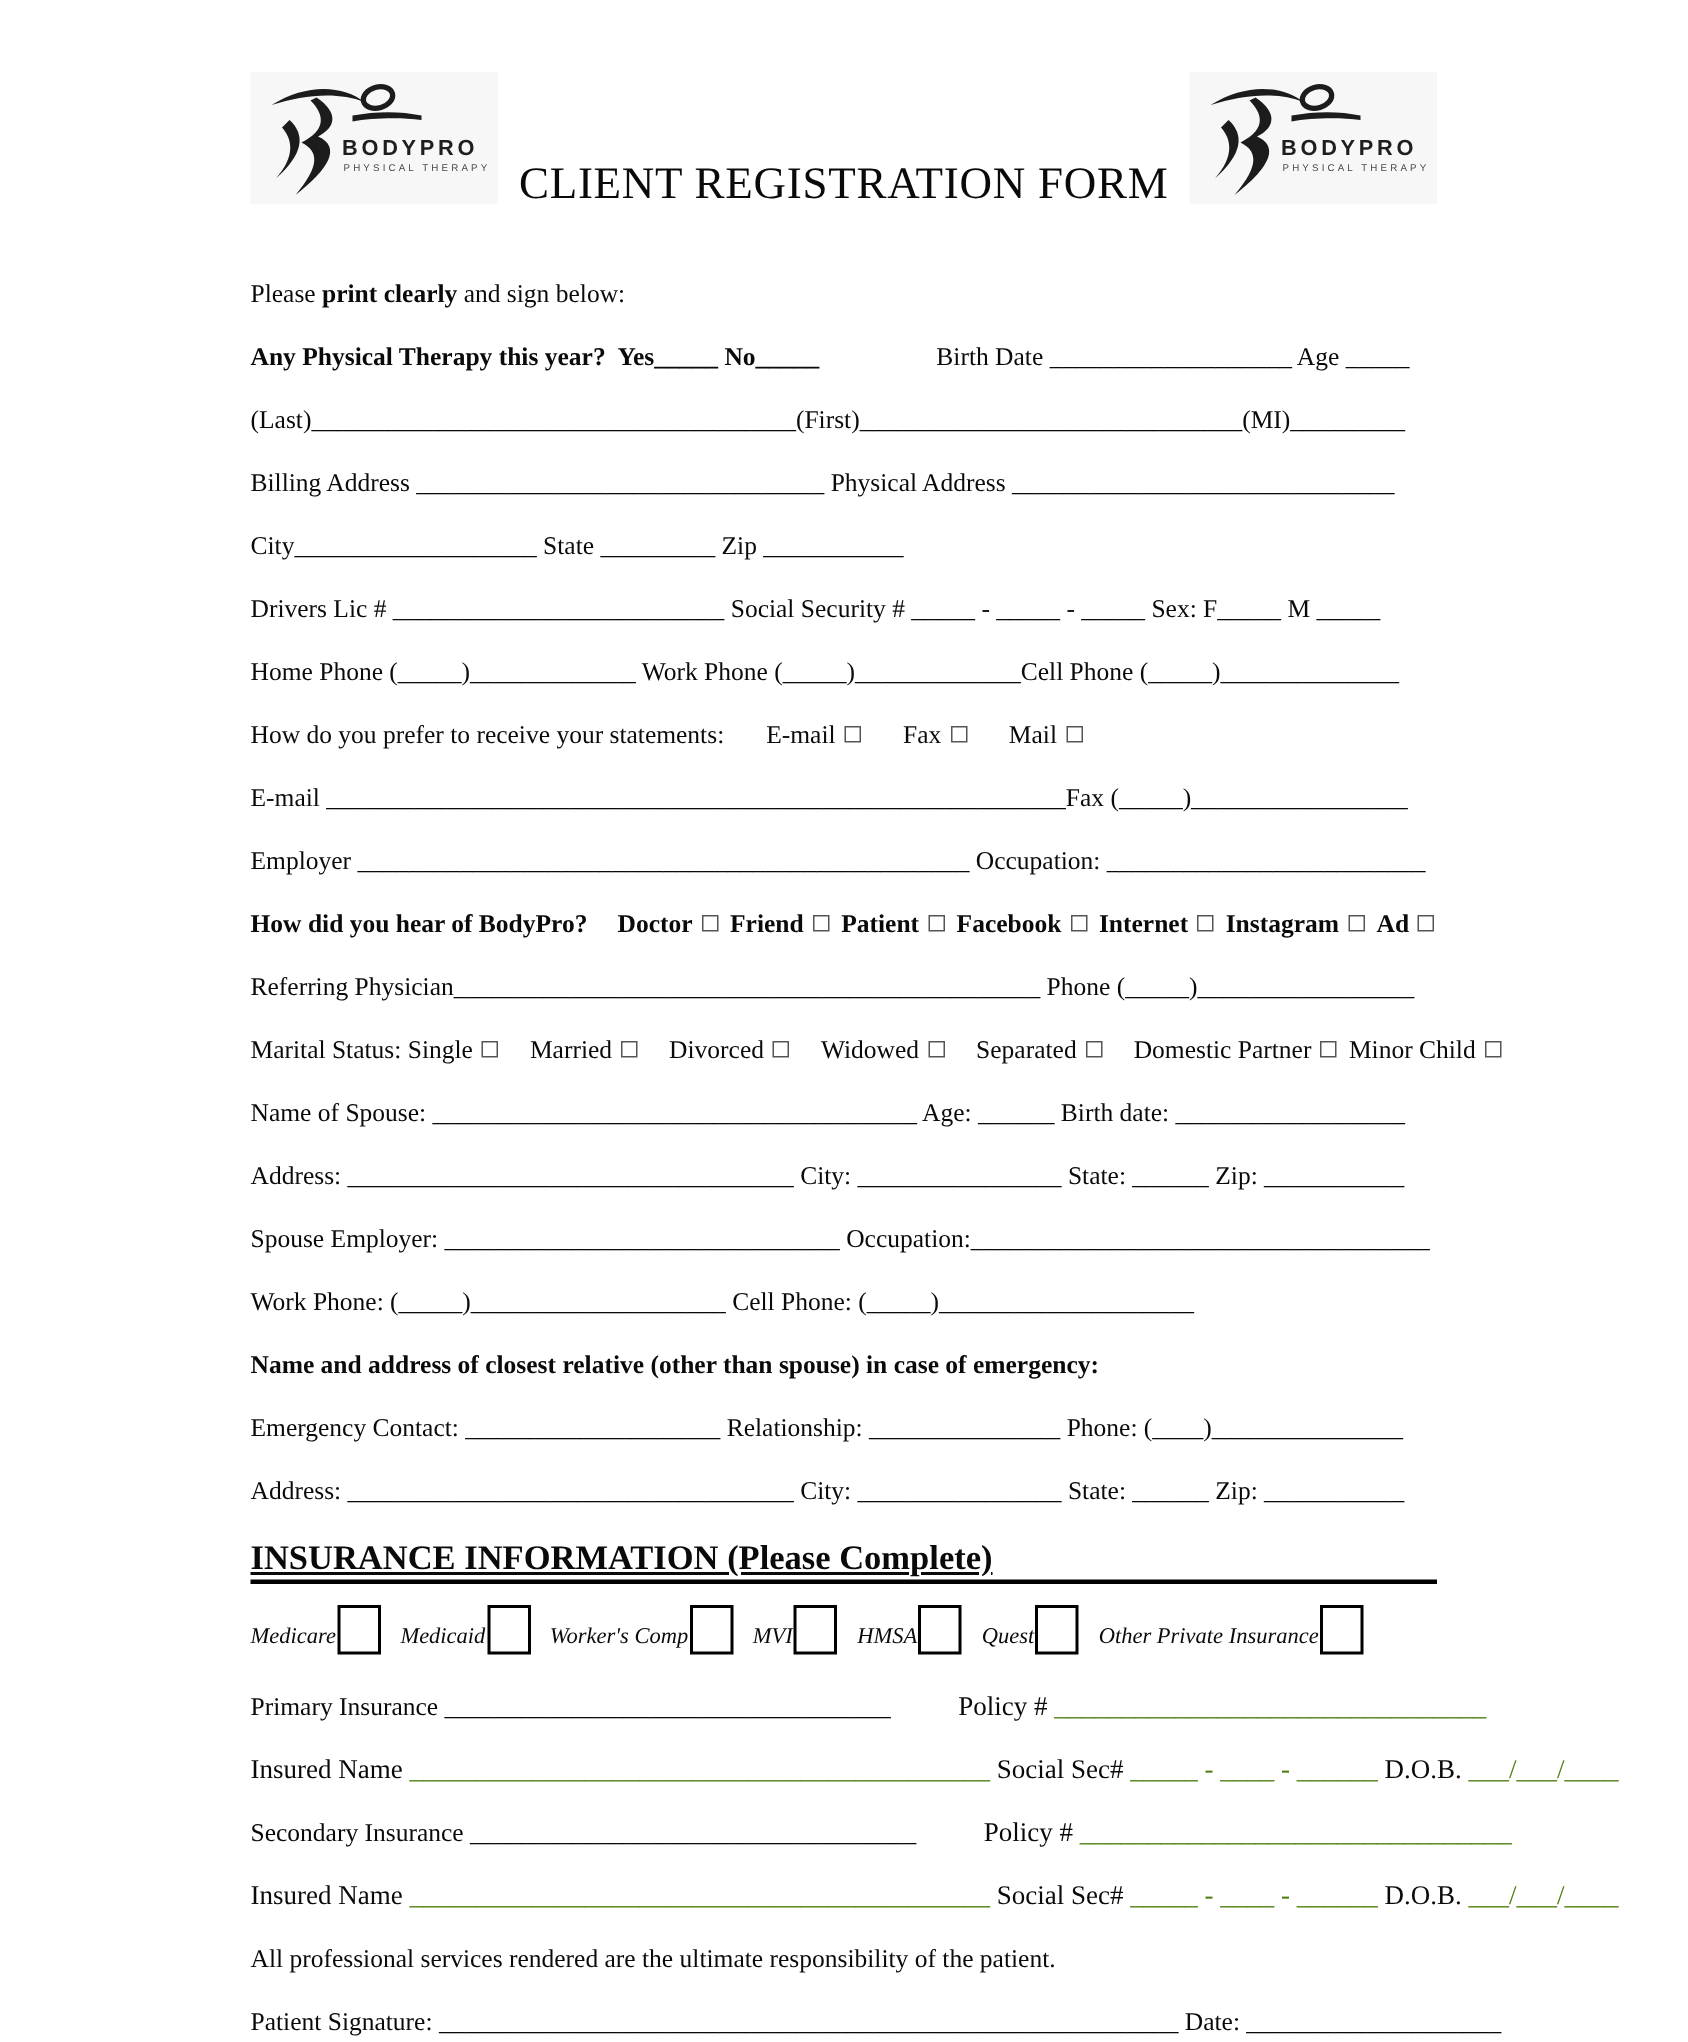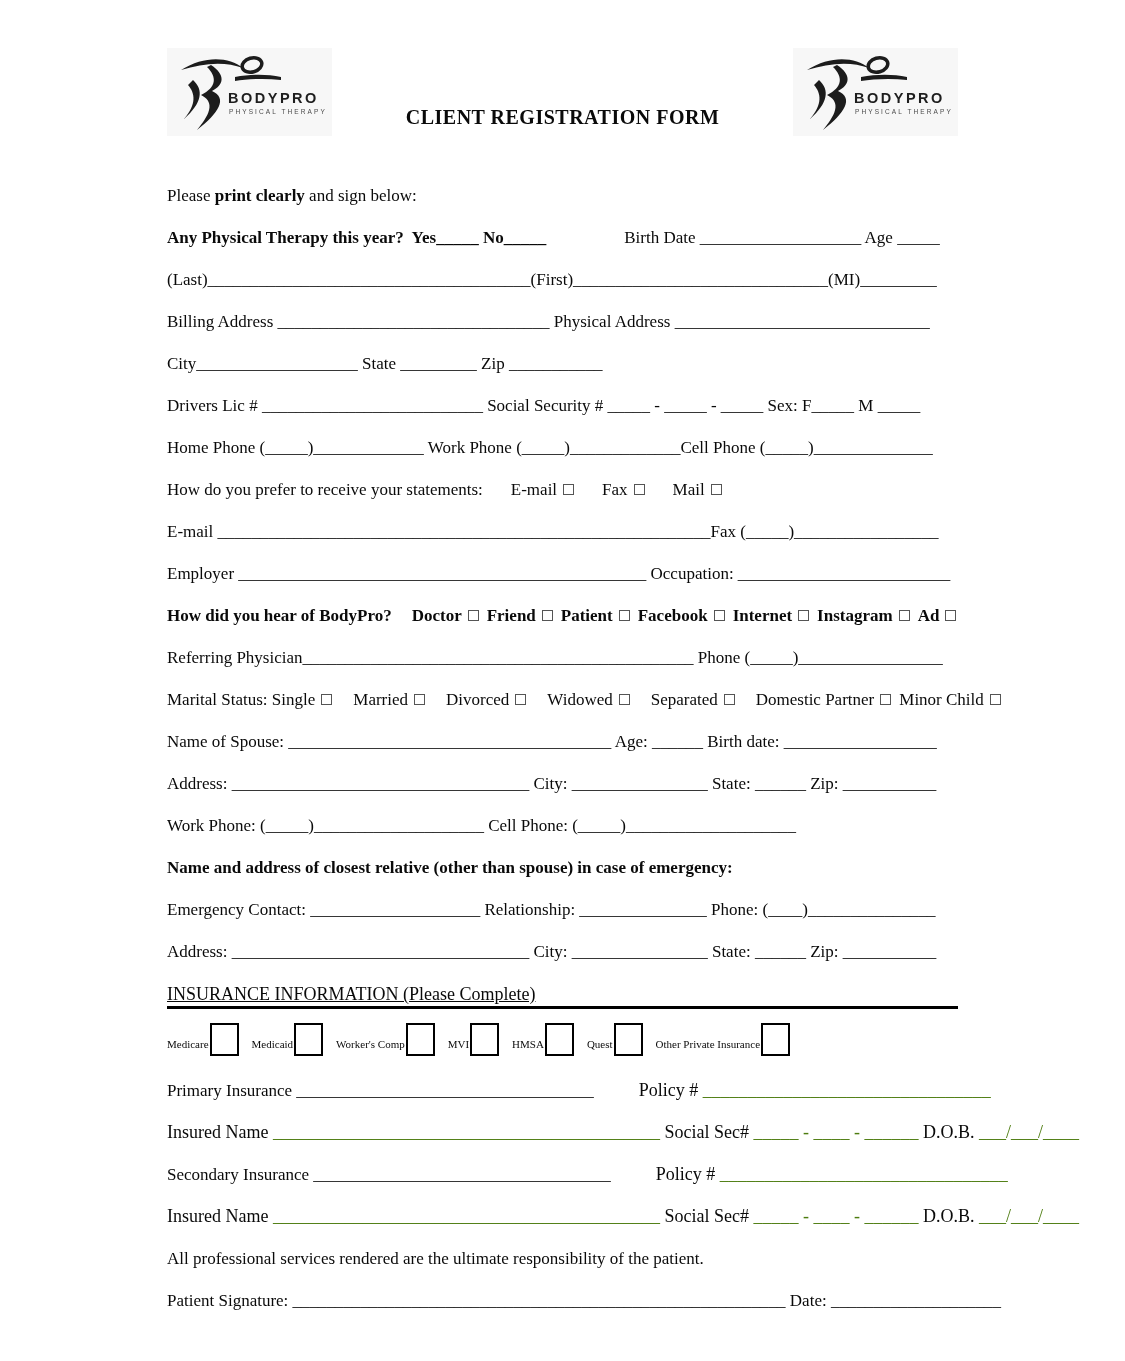--- a/index.html
+++ b/index.html
@@ -4,45 +4,45 @@
 <style>
   * { margin:0; padding:0; box-sizing:border-box; }
   html,body { background:#ffffff; }
   body { width:1125px; min-height:1361px; font-family:"Liberation Serif", serif; color:#0a0a0a; }
   .page { width:1125px; min-height:1361px; padding:48px 167px 24px 167px; background:#fff; }
 
   
   .header { display:flex; justify-content:space-between; align-items:flex-start; height:92px; }
   .logo { width:165px; height:88px; background:#f7f7f7; flex:0 0 auto; }
   .title-wrap { flex:1 1 auto; text-align:center; padding-top:58px; }
-  .title { font-size:20px; font-weight:bold; letter-spacing:.5px; }
+  .title { font-size:30px; font-weight:normal; letter-spacing:.5px; }
 
   
   .line { font-size:17px; line-height:19px; margin-bottom:23px; white-space:nowrap; }
   .line span { white-space:pre; }
   .intro { margin-top:46px; }
   .b { font-weight:bold; }
   .gap55 { margin-left:78px; }
   .gap20 { margin-left:20px; }
   .gap45 { margin-left:45px; }
   .opt28 { margin-left:28px; }
   .opt8  { margin-left:8px; }
   .opt10 { margin-left:21px; }
   .sz15 { font-size:18px; }
   .gray { color:#4d7c0f;margin-top:36px; }
 
   
   .cbx { display:inline-block; width:11px; height:11px; border:1px solid #555; vertical-align:0px; margin-left:6px; background:#fff; }
 
   
   .ins-heading { display:block; border-bottom:3px solid #000; padding-bottom:1px; margin-bottom:14px; margin-top:2px; }
-  .ins-heading .txt { font-size:18px; font-weight:normal; text-decoration:underline; }
+  .ins-heading .txt { font-size:23px; font-weight:bold; text-decoration:underline; }
 
   
-  .cbx-row { font-size:11px; white-space:nowrap; margin-bottom:12px; height:46px; }
+  .cbx-row { font-size:15px; white-space:nowrap; margin-bottom:12px; height:46px;font-style:italic; }
   .bigbox { display:inline-block; width:29px; height:33px; border:2px solid #000; vertical-align:-8px; margin-left:1px; margin-right:13px; background:#fff; }
   .cbx-row .lbl { white-space:pre; }
 
   svg text { user-select:none; }
 </style>
 </head>
 <body>
 
 <div class="page">
 
@@ -86,20 +86,21 @@
   <div class="line">Employer ________________________________________________ Occupation: _________________________</div>
 
   <div class="line"><span class="b">How did you hear of BodyPro?</span><span class="b gap20"><span>Doctor</span><span class="cbx"></span></span><span class="b opt8"><span>Friend</span><span class="cbx"></span></span><span class="b opt8"><span>Patient</span><span class="cbx"></span></span><span class="b opt8"><span>Facebook</span><span class="cbx"></span></span><span class="b opt8"><span>Internet</span><span class="cbx"></span></span><span class="b opt8"><span>Instagram</span><span class="cbx"></span></span><span class="b opt8"><span>Ad</span><span class="cbx"></span></span></div>
 
   <div class="line">Referring Physician______________________________________________ Phone (_____)_________________</div>
 
   <div class="line"><span>Marital Status: </span><span><span>Single</span><span class="cbx"></span></span><span class="opt10"><span>Married</span><span class="cbx"></span></span><span class="opt10"><span>Divorced</span><span class="cbx"></span></span><span class="opt10"><span>Widowed</span><span class="cbx"></span></span><span class="opt10"><span>Separated</span><span class="cbx"></span></span><span class="opt10"><span>Domestic Partner</span><span class="cbx"></span></span><span class="opt8"><span>Minor Child</span><span class="cbx"></span></span></div>
 
   <div class="line">Name of Spouse: ______________________________________ Age: ______ Birth date: __________________</div>
   <div class="line">Address: ___________________________________ City: ________________ State: ______ Zip: ___________</div>
+  <div class="line">Spouse Employer: _______________________________ Occupation:____________________________________</div>
   <div class="line">Work Phone: (_____)____________________ Cell Phone: (_____)____________________</div>
 
   <div class="line b">Name and address of closest relative (other than spouse) in case of emergency:</div>
   <div class="line">Emergency Contact: ____________________ Relationship: _______________ Phone: (____)_______________</div>
   <div class="line">Address: ___________________________________ City: ________________ State: ______ Zip: ___________</div>
 
   <div class="ins-heading"><span class="txt">INSURANCE INFORMATION (Please Complete)</span></div>
 
   <div class="cbx-row"><span class="lbl">Medicare</span><span class="bigbox"></span><span class="lbl">Medicaid</span><span class="bigbox"></span><span class="lbl">Worker's Comp</span><span class="bigbox"></span><span class="lbl">MVI</span><span class="bigbox"></span><span class="lbl">HMSA</span><span class="bigbox"></span><span class="lbl">Quest</span><span class="bigbox"></span><span class="lbl">Other Private Insurance</span><span class="bigbox"></span></div>
 

